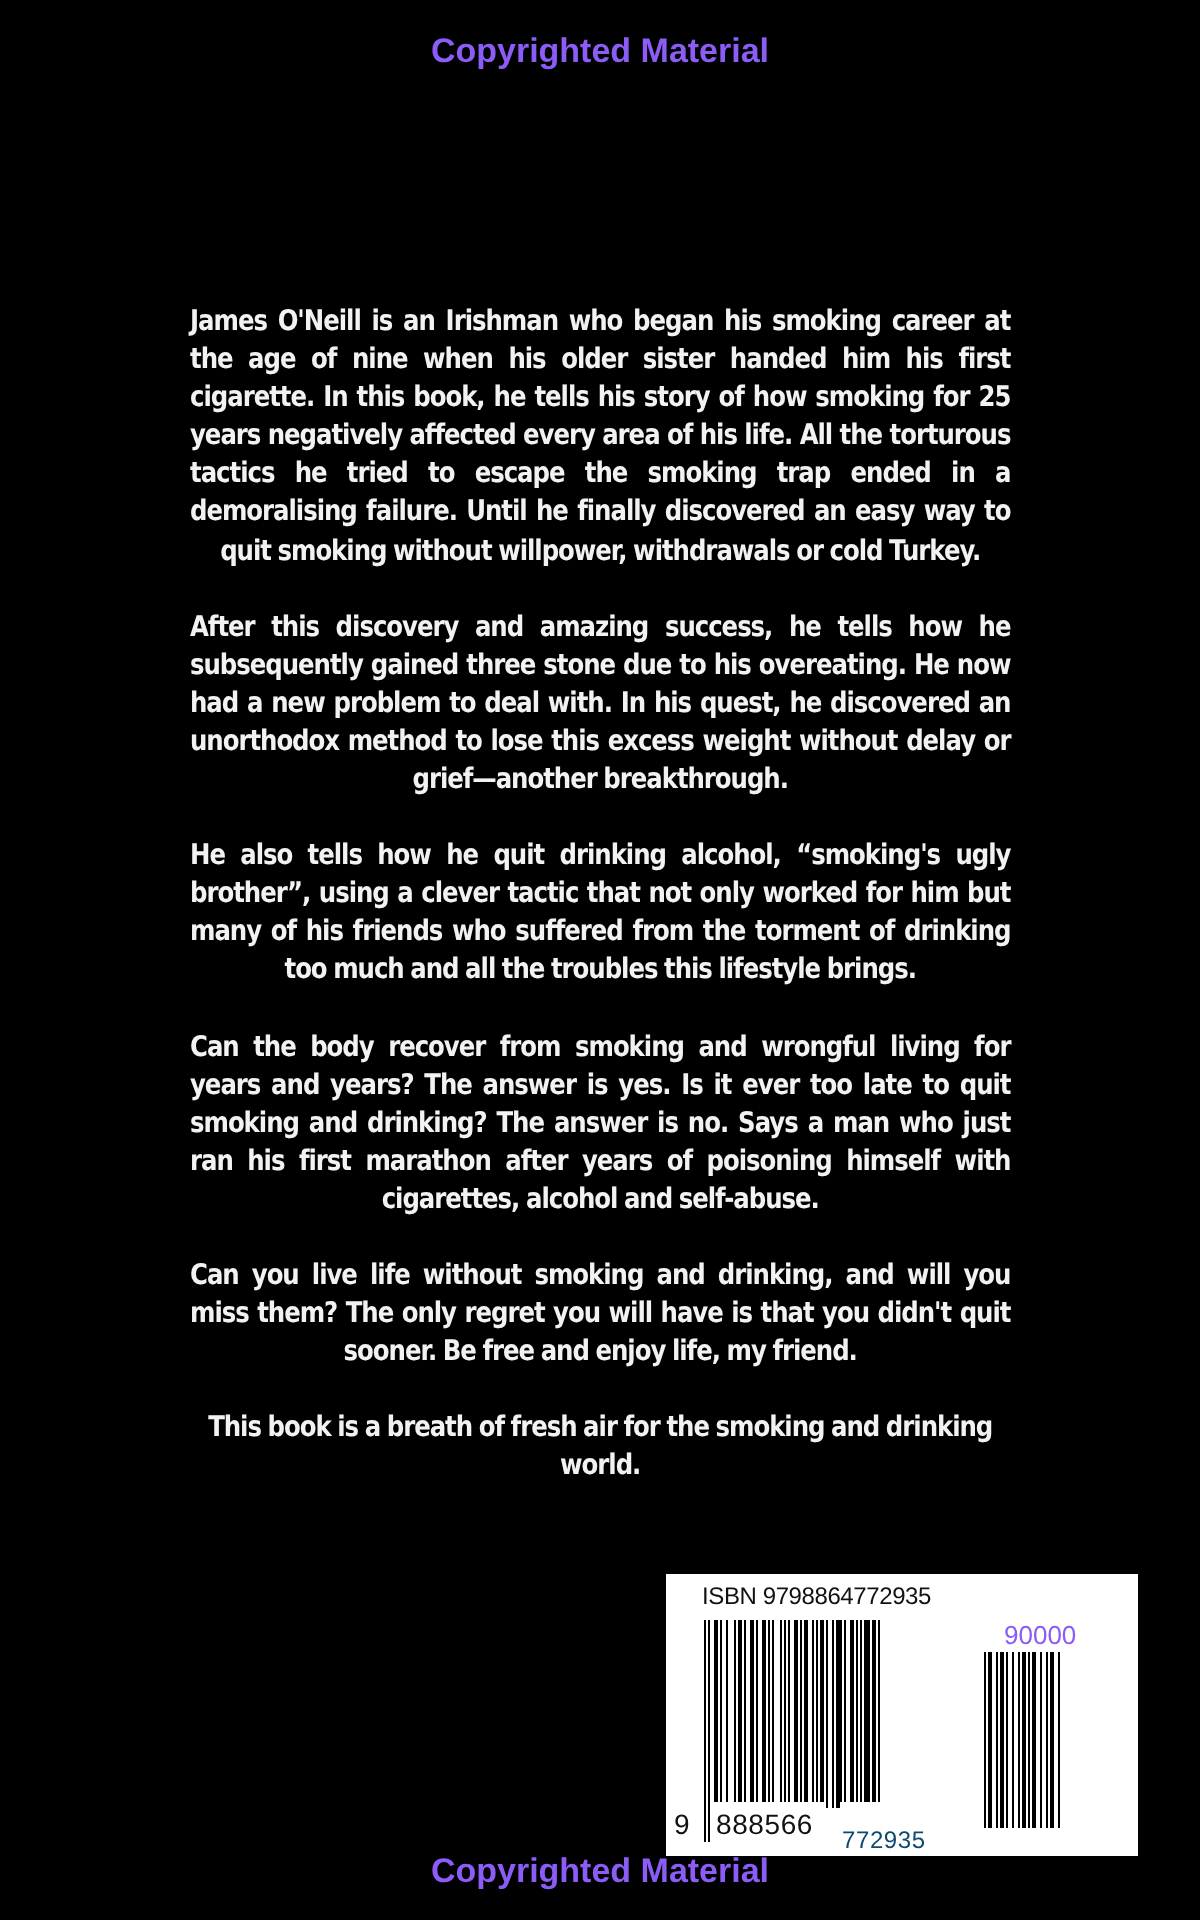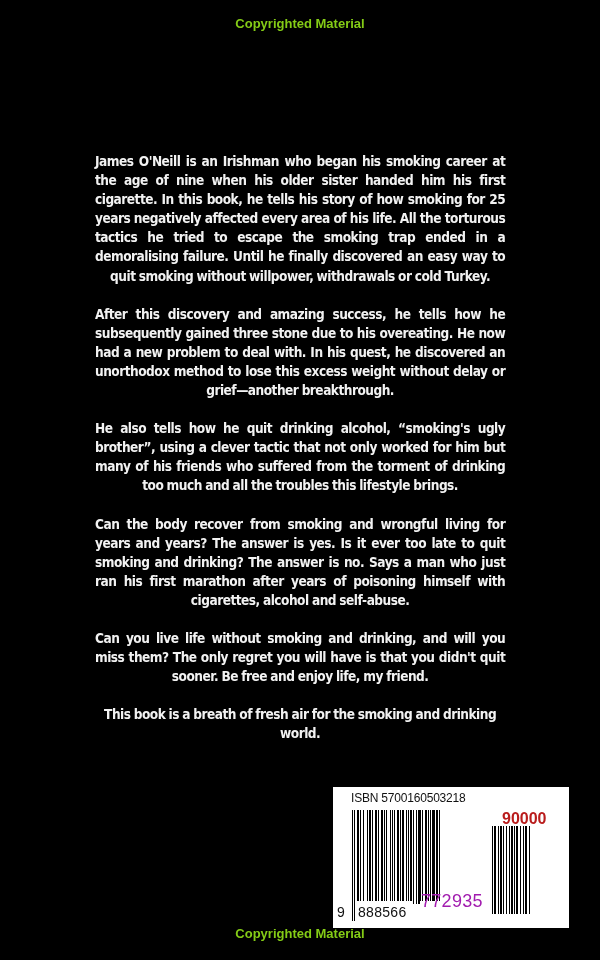--- a/index.html
+++ b/index.html
@@ -12,24 +12,24 @@
       height: 960px;
       position: relative;
       overflow: hidden;
       font-family: "Liberation Sans", sans-serif;
     }
     .watermark {
       position: absolute;
       left: 0;
       width: 600px;
       text-align: center;
-      color: #84cc16;
+      color: #8b5cf6;
       font-family: "Liberation Sans", sans-serif;
       font-weight: bold;
-      font-size: 13px;
+      font-size: 17px;
       letter-spacing: 0px;
     }
     .watermark.top { top: 16px; }
     .watermark.bottom { top: 926px; }
 
     .blurb {
       position: absolute;
       left: 95px;
       top: 152px;
       width: 410px;
@@ -68,23 +68,22 @@
       font-family: "Liberation Sans", sans-serif;
       font-size: 12px;
       color: #111111;
       letter-spacing: -0.2px;
     }
     .addon-label {
       position: absolute;
       left: 169px;
       top: 23px;
       font-family: "Liberation Sans", sans-serif;
-      font-size: 16px;
-      color: #b91c1c;
-      font-weight: bold;
+      font-size: 13px;
+      color: #8b5cf6;
     }
     .bars-main {
       position: absolute;
       left: 19px;
       top: 23px;
       height: 111px;
       display: flex;
       align-items: flex-start;
     }
     .bars-addon {
@@ -113,24 +112,24 @@
       left: 38px;
       top: 117px;
       font-family: "Liberation Sans", sans-serif;
       font-size: 14px;
       color: #111;
       letter-spacing: 0.3px;
     }
     .digits-right {
       position: absolute;
       left: 96px;
-      top: 104px;
-      font-family: "Liberation Sans", sans-serif;
-      font-size: 18px;
-      color: #a21caf;
+      top: 126px;
+      font-family: "Liberation Sans", sans-serif;
+      font-size: 12px;
+      color: #0c4a6e;
       letter-spacing: 0.3px;
     }
     .digit-mask {
       position: absolute;
       background: #fff;
       top: 114px;
       height: 20px;
     }
   </style>
 </head>
@@ -141,21 +140,21 @@
 <div class="blurb">
   <p>James O'Neill is an Irishman who began his smoking career at the age of nine when his older sister handed him his first cigarette. In this book, he tells his story of how smoking for 25 years negatively affected every area of his life. All the torturous tactics he tried to escape the smoking trap ended in a demoralising failure. Until he finally discovered an easy way to quit smoking without willpower, withdrawals or cold Turkey.</p>
   <p>After this discovery and amazing success, he tells how he subsequently gained three stone due to his overeating. He now had a new problem to deal with. In his quest, he discovered an unorthodox method to lose this excess weight without delay or grief—another breakthrough.</p>
   <p>He also tells how he quit drinking alcohol, “smoking's ugly brother”, using a clever tactic that not only worked for him but many of his friends who suffered from the torment of drinking too much and all the troubles this lifestyle brings.</p>
   <p>Can the body recover from smoking and wrongful living for years and years? The answer is yes. Is it ever too late to quit smoking and drinking? The answer is no. Says a man who just ran his first marathon after years of poisoning himself with cigarettes, alcohol and self-abuse.</p>
   <p>Can you live life without smoking and drinking, and will you miss them? The only regret you will have is that you didn't quit sooner. Be free and enjoy life, my friend.</p>
   <p class="last">This book is a breath of fresh air for the smoking and drinking world.</p>
 </div>
 
 <div class="barcode-box">
-  <div class="isbn-label">ISBN 5700160503218</div>
+  <div class="isbn-label">ISBN 9798864772935</div>
   <div class="addon-label">90000</div>
   <div class="bars-main" id="bars-main">
       <span class="bar" style="width: 1px; height: 111px;"></span>
       <span class="gap" style="width: 1px; height: 1px;"></span>
       <span class="bar" style="width: 1px; height: 111px;"></span>
       <span class="gap" style="width: 2px; height: 1px;"></span>
       <span class="bar" style="width: 2px; height: 94px;"></span>
       <span class="gap" style="width: 1px; height: 1px;"></span>
       <span class="bar" style="width: 1px; height: 94px;"></span>
       <span class="gap" style="width: 2px; height: 1px;"></span>

